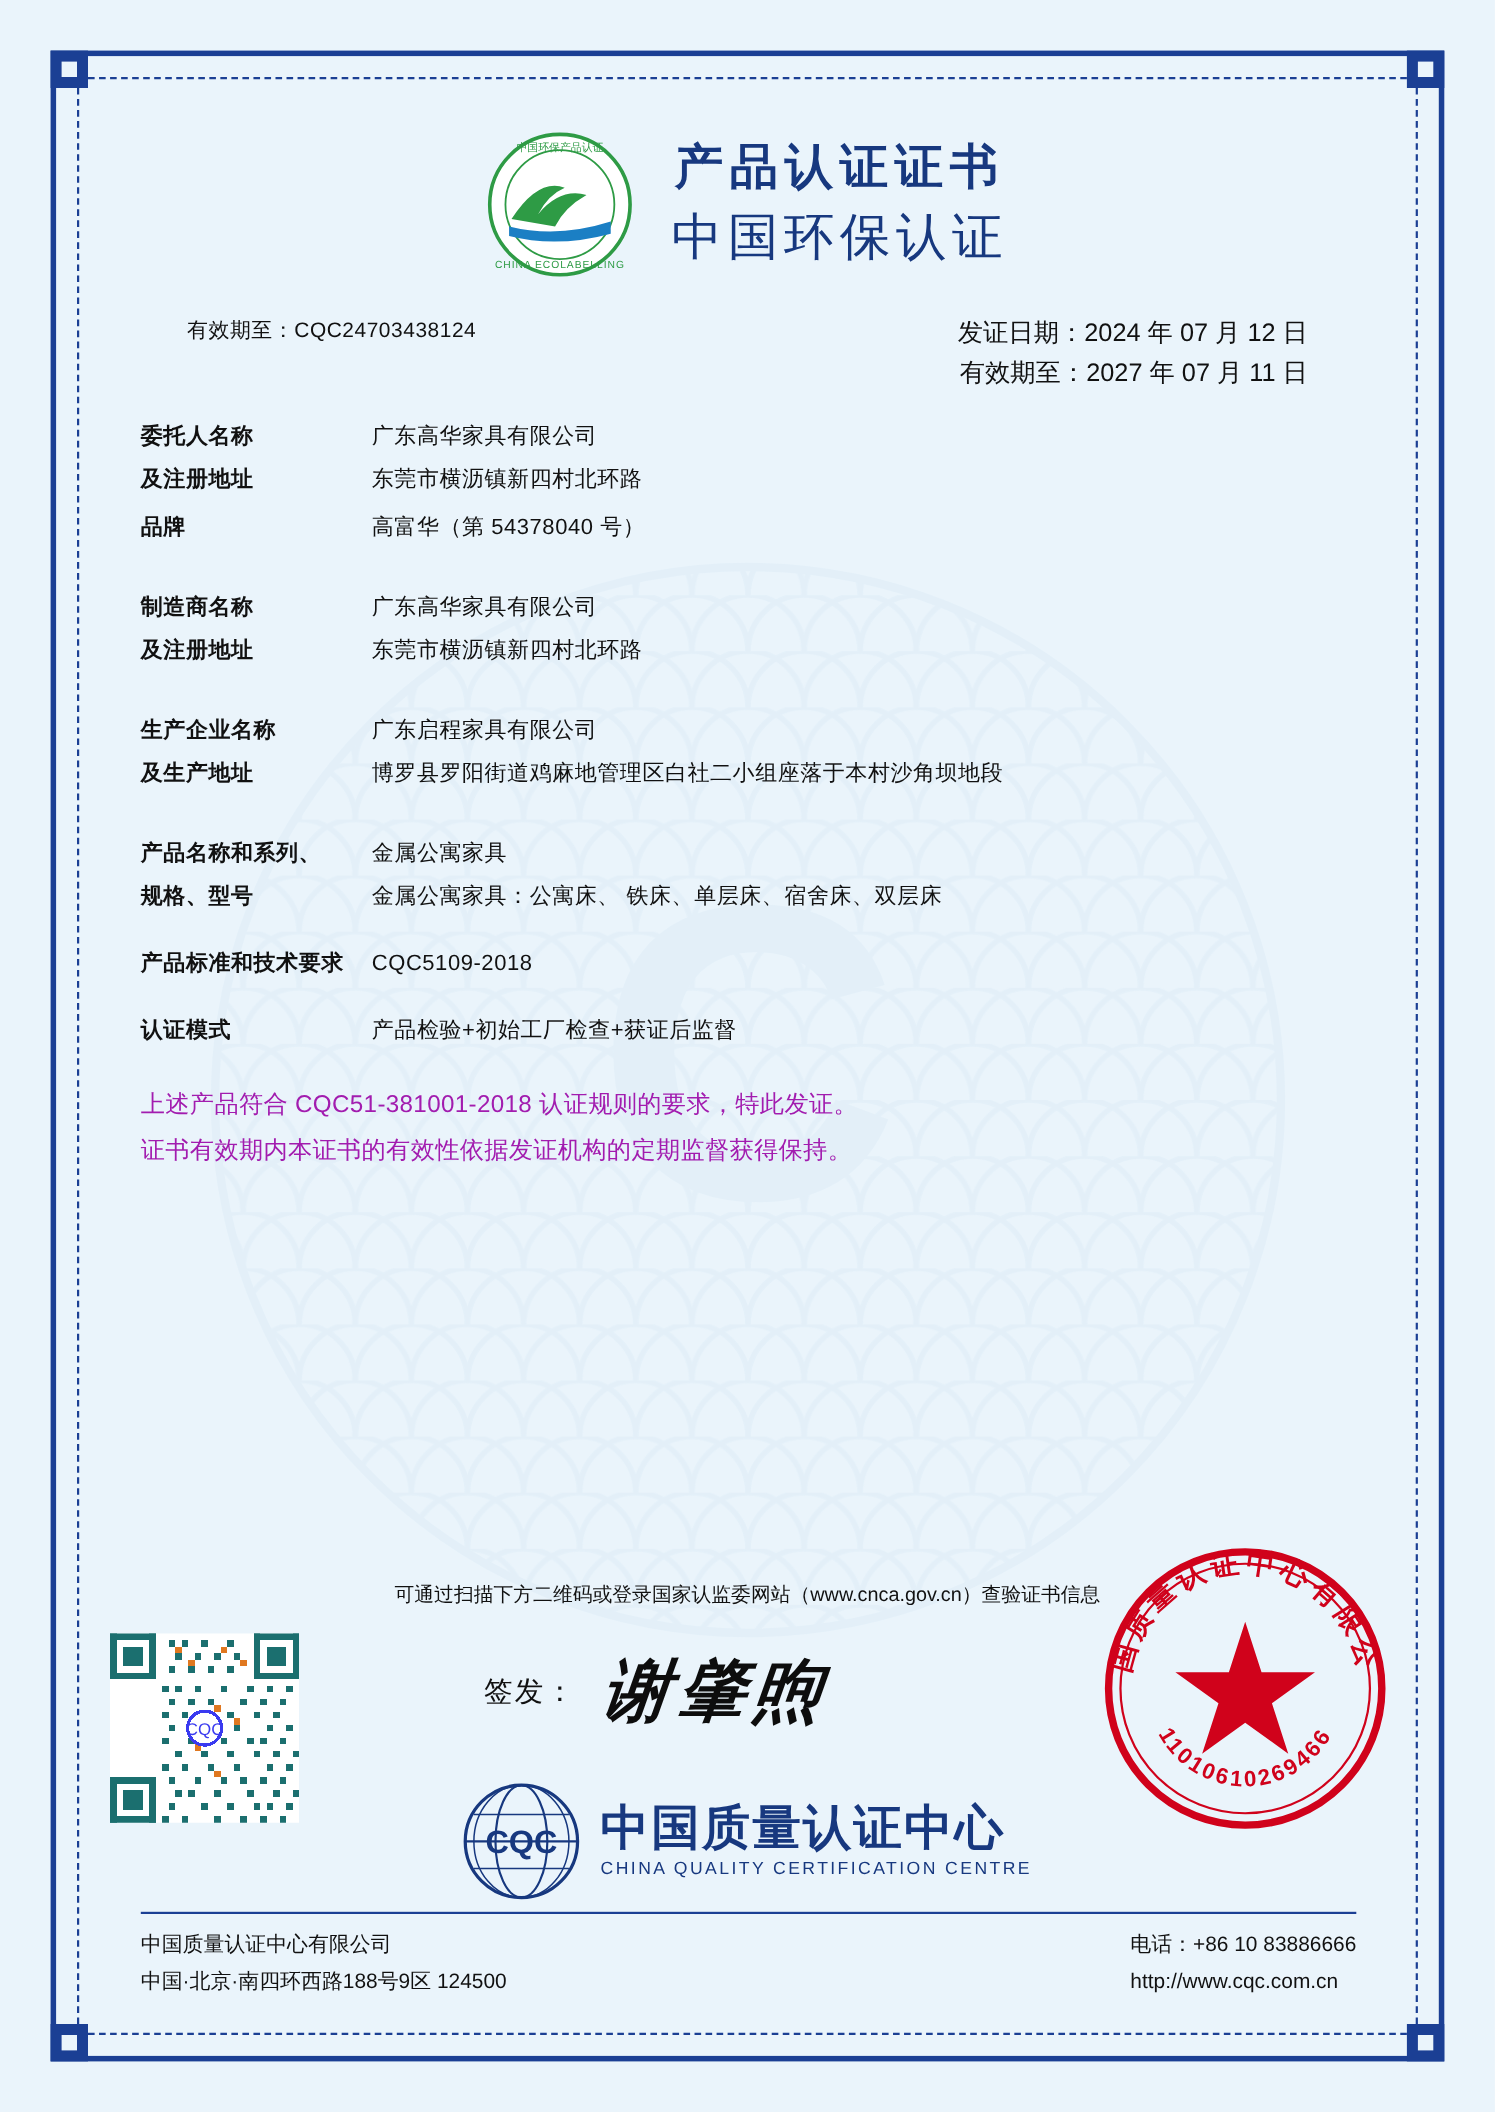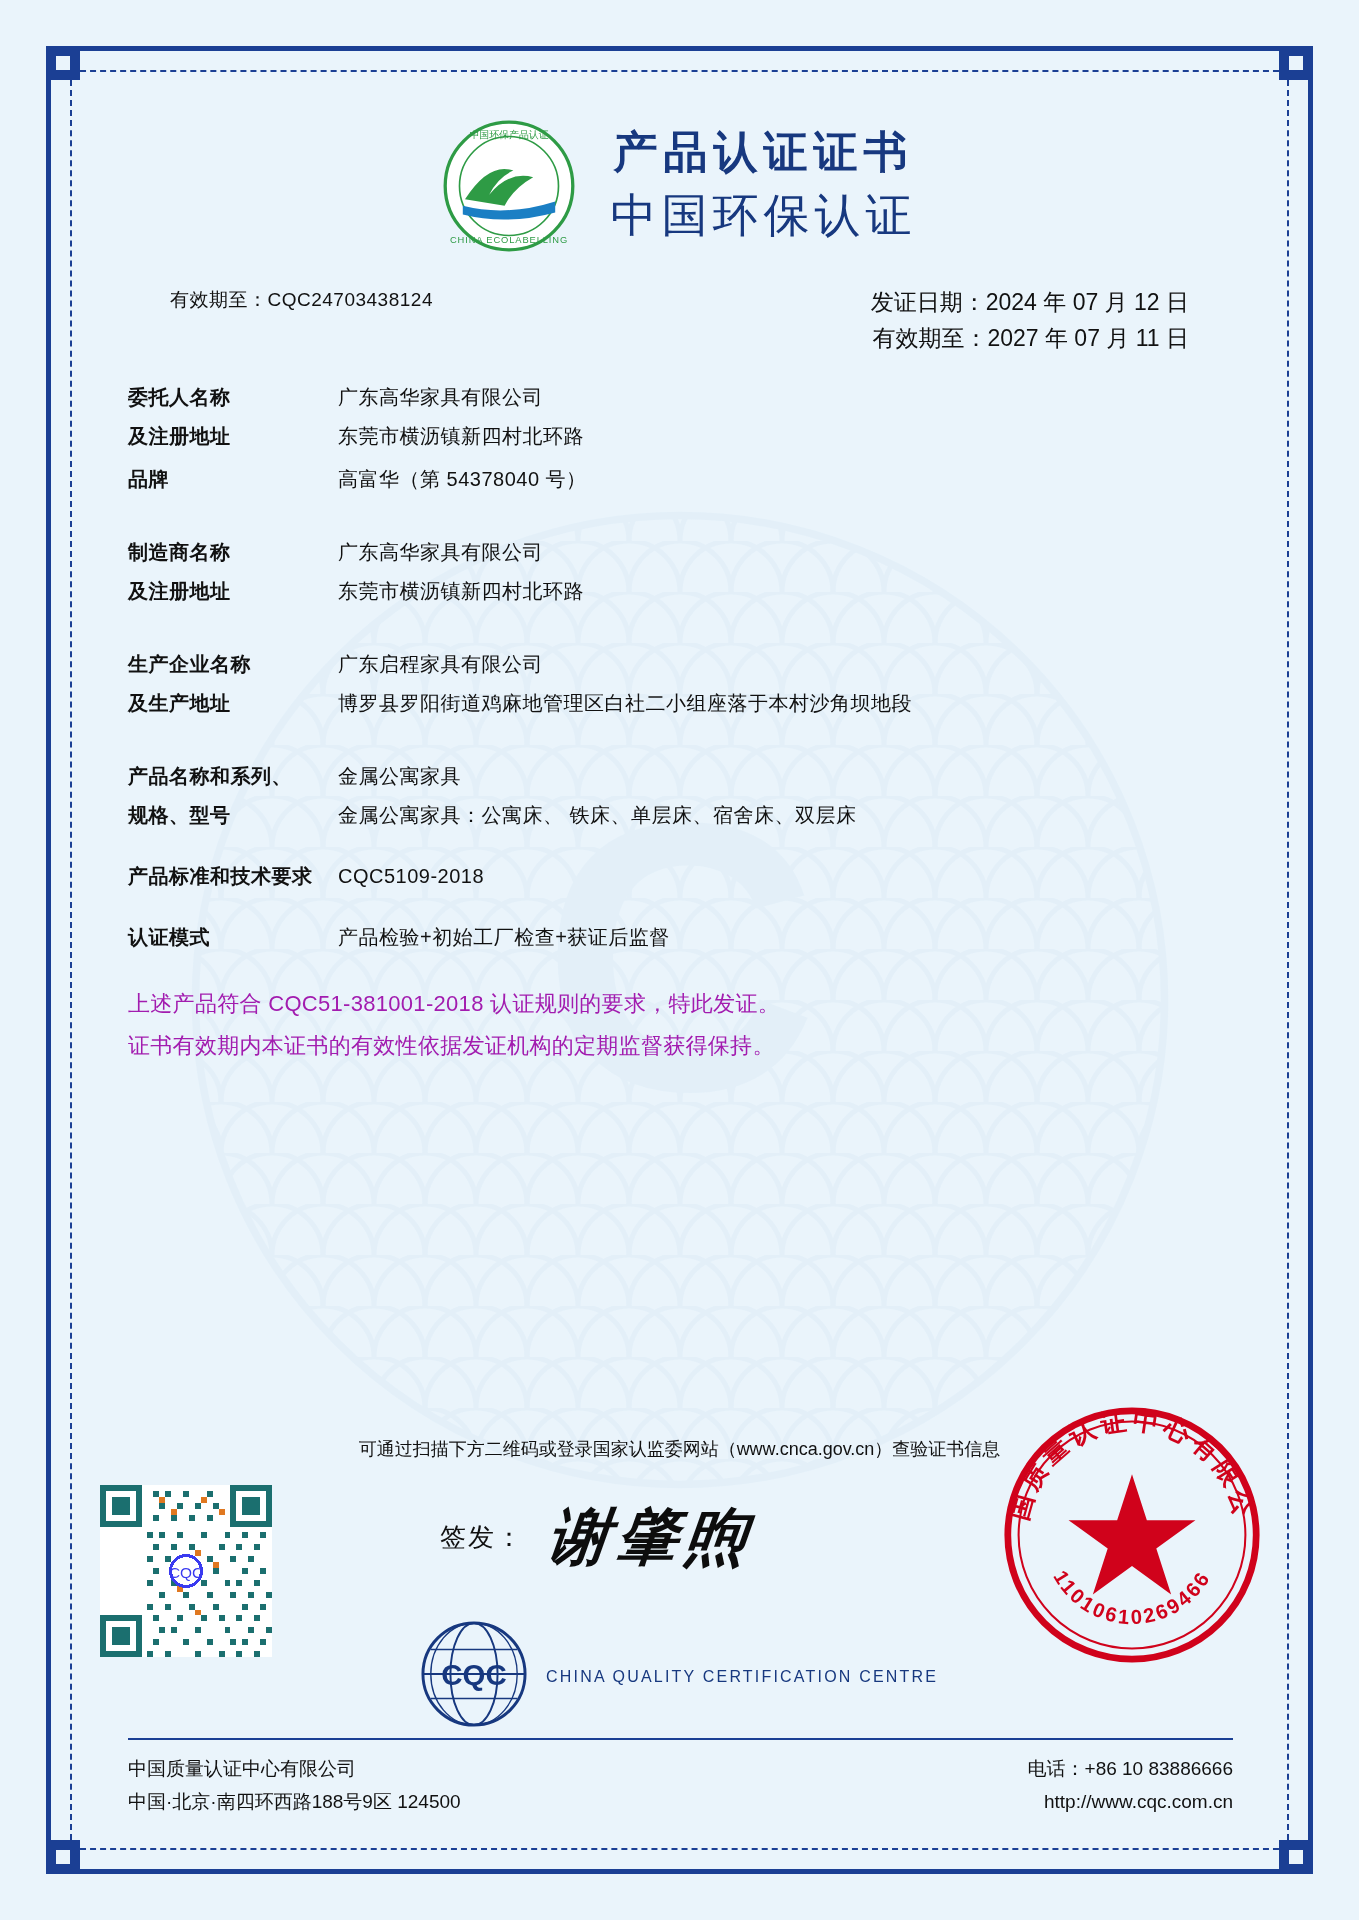--- a/index.html
+++ b/index.html
@@ -256,21 +256,21 @@
     position: absolute;
     left: 128px;
     top: 1752px;
     width: 1105px;
     display: flex;
     justify-content: space-between;
     color: #111;
     font-size: 19px;
     line-height: 1.75;
   }
-  .footer .right { text-align: right; }
+  .footer .right { }
 </style>
 </head>
 <body>
 
 <div class="page">
 
   <div class="frame-outer"></div>
   <div class="frame-inner"></div>
   <div class="corner tl"></div>
   <div class="corner tr"></div>
@@ -424,20 +424,21 @@
     <svg class="cqc-globe" viewBox="0 0 110 110">
       <circle cx="55" cy="55" r="52" fill="none" stroke="#17387f" stroke-width="3"></circle>
       <ellipse cx="55" cy="55" rx="24" ry="52" fill="none" stroke="#17387f" stroke-width="2"></ellipse>
       <ellipse cx="55" cy="55" rx="44" ry="52" fill="none" stroke="#17387f" stroke-width="1.4"></ellipse>
       <line x1="3" y1="55" x2="107" y2="55" stroke="#17387f" stroke-width="2"></line>
       <line x1="11" y1="30" x2="99" y2="30" stroke="#17387f" stroke-width="1.4"></line>
       <line x1="11" y1="80" x2="99" y2="80" stroke="#17387f" stroke-width="1.4"></line>
       <text x="55" y="66" text-anchor="middle" font-size="30" font-weight="bold" fill="#17387f" font-family="'Liberation Sans',sans-serif">CQC</text>
     </svg>
     <div>
+      <div class="cqc-text-cn">中国质量认证中心</div>
       <div class="cqc-text-en">CHINA QUALITY CERTIFICATION CENTRE</div>
     </div>
   </div>
 
   <svg class="qr" viewBox="0 0 29 29" shape-rendering="crispEdges">
     <rect width="29" height="29" fill="#ffffff"></rect>
     <g fill="#1b6f6f">
       <rect x="0" y="0" width="7" height="1"></rect>
         <rect x="0" y="6" width="7" height="1"></rect>
       <rect x="0" y="0" width="1" height="7"></rect>

